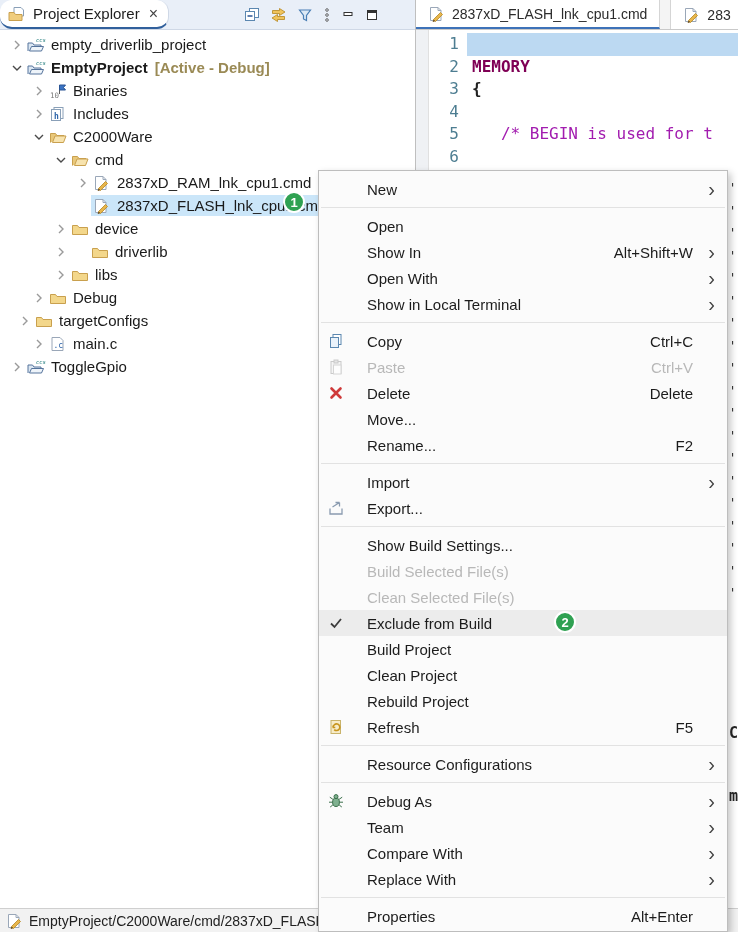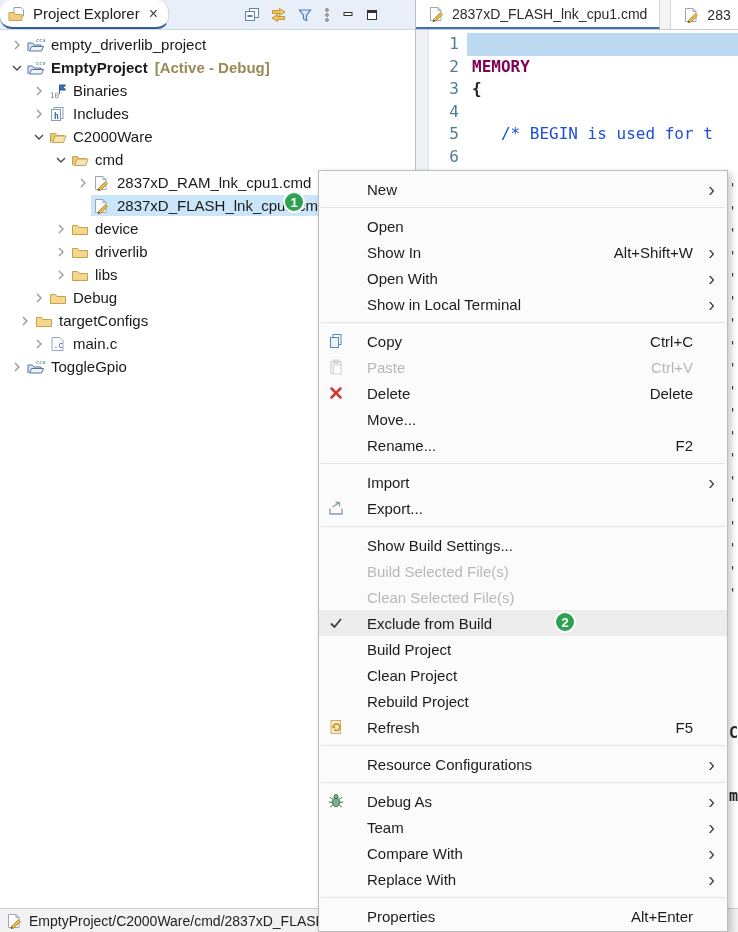--- a/index.html
+++ b/index.html
@@ -32,21 +32,21 @@
   .eticon{display:flex;}
   .code{position:relative;height:903px;padding:3px 0 0 13px;font-family:"DejaVu Sans Mono",monospace;font-size:16px;}
   .code::before{content:"";position:absolute;left:0;top:0;bottom:0;width:12px;background:#eff1f4;border-right:1px solid #e0e0e0;}
   .cl{display:flex;height:22.5px;line-height:22.5px;}
   .ln{flex:0 0 30px;text-align:right;padding-right:8px;color:#4d7d91;}
   .lt{flex:1;padding-left:5px;white-space:pre;overflow:hidden;}
   .cl.selected .lt{background:#bcd9f2;}
   .seg-keyword{color:#7f0055;font-weight:700;}
   .seg-number{color:#111;font-weight:700;}
   .seg-plain{color:#222;font-weight:700;}
-  .seg-comment{color:#1d4ed8;}
+  .seg-comment{color:#a21caf;}
   
   .edge-strip{position:absolute;left:729px;top:170px;width:9px;height:740px;overflow:hidden;z-index:11;font-family:"DejaVu Sans Mono",monospace;font-size:12px;color:#222;}
   .edge-strip span{position:absolute;left:0;white-space:pre;}
   .edge-strip .big{font-size:15px;font-weight:700;}
   
   .status-bar{position:absolute;left:0;bottom:0;width:100%;height:24px;background:#f2f2f2;border-top:1px solid #cfcfcf;display:flex;align-items:center;gap:6px;padding-left:6px;font-size:14px;color:#222;z-index:5;box-sizing:border-box;white-space:nowrap;overflow:hidden;}
   .sbicon{display:flex;}
   
   .context-menu{position:absolute;left:318px;top:170px;width:410px;height:762px;box-sizing:border-box;background:#fbfbfb;border:1px solid #bdbdbd;box-shadow:3px 3px 7px rgba(0,0,0,.22);z-index:10;padding-top:5px;font-size:15px;color:#1c1c1c;overflow:hidden;}
   .mi{display:flex;align-items:center;height:26px;padding:0 12px 0 9px;}
@@ -257,21 +257,21 @@
         </span>
         <span class="tcontent">
           <span class="ticon">
             <svg width="18" height="16" viewBox="0 0 18 16">
               <path d="M1.5 4.5 h5 l1.5 2 h8.5 v7 h-15 z" fill="#f3d78b" stroke="#c9a04e"></path>
             </svg>
           </span>
           <span class="tlabel">device</span>
         </span>
       </div>
-      <div class="trow" style="padding-left: 52px;">
+      <div class="trow" style="padding-left: 52px; gap: 20px;">
         <span class="chev">
           <svg width="16" height="16" viewBox="0 0 16 16">
             <path d="M6 4l4 4-4 4" fill="none" stroke="#9a9a9a" stroke-width="1.4"></path>
           </svg>
         </span>
         <span class="tcontent">
           <span class="ticon">
             <svg width="18" height="16" viewBox="0 0 18 16">
               <path d="M1.5 4.5 h5 l1.5 2 h8.5 v7 h-15 z" fill="#f3d78b" stroke="#c9a04e"></path>
             </svg>

